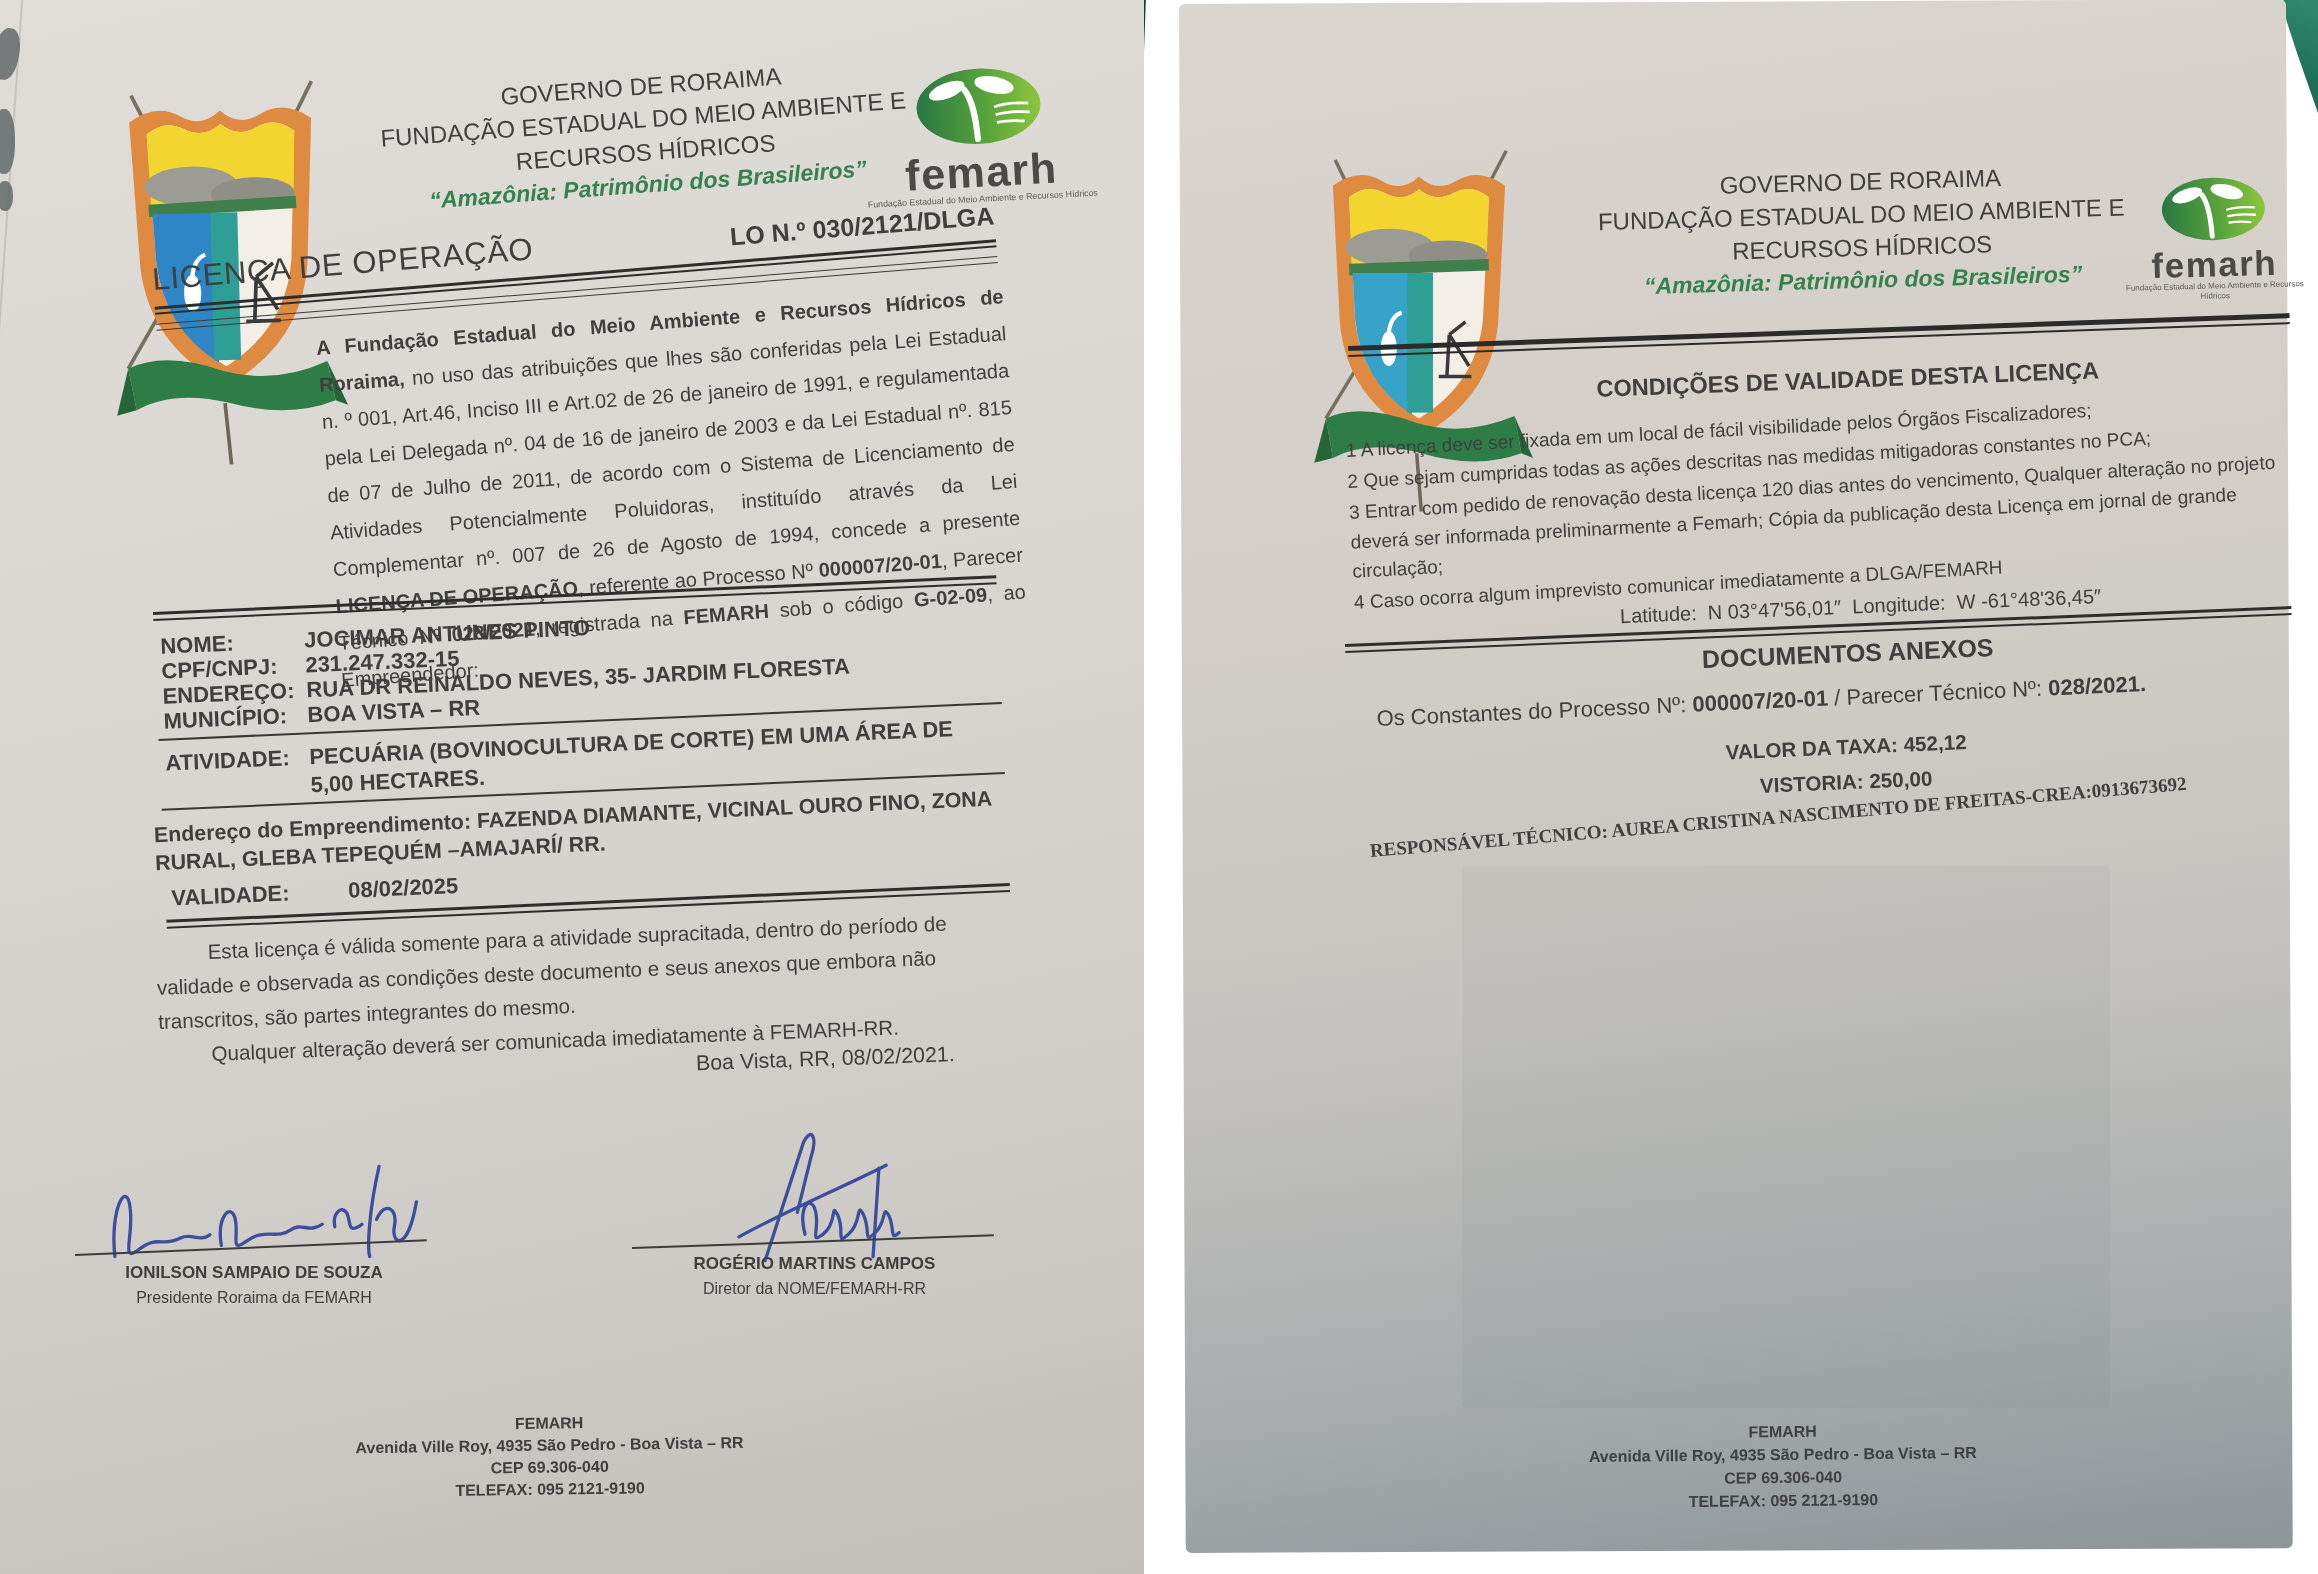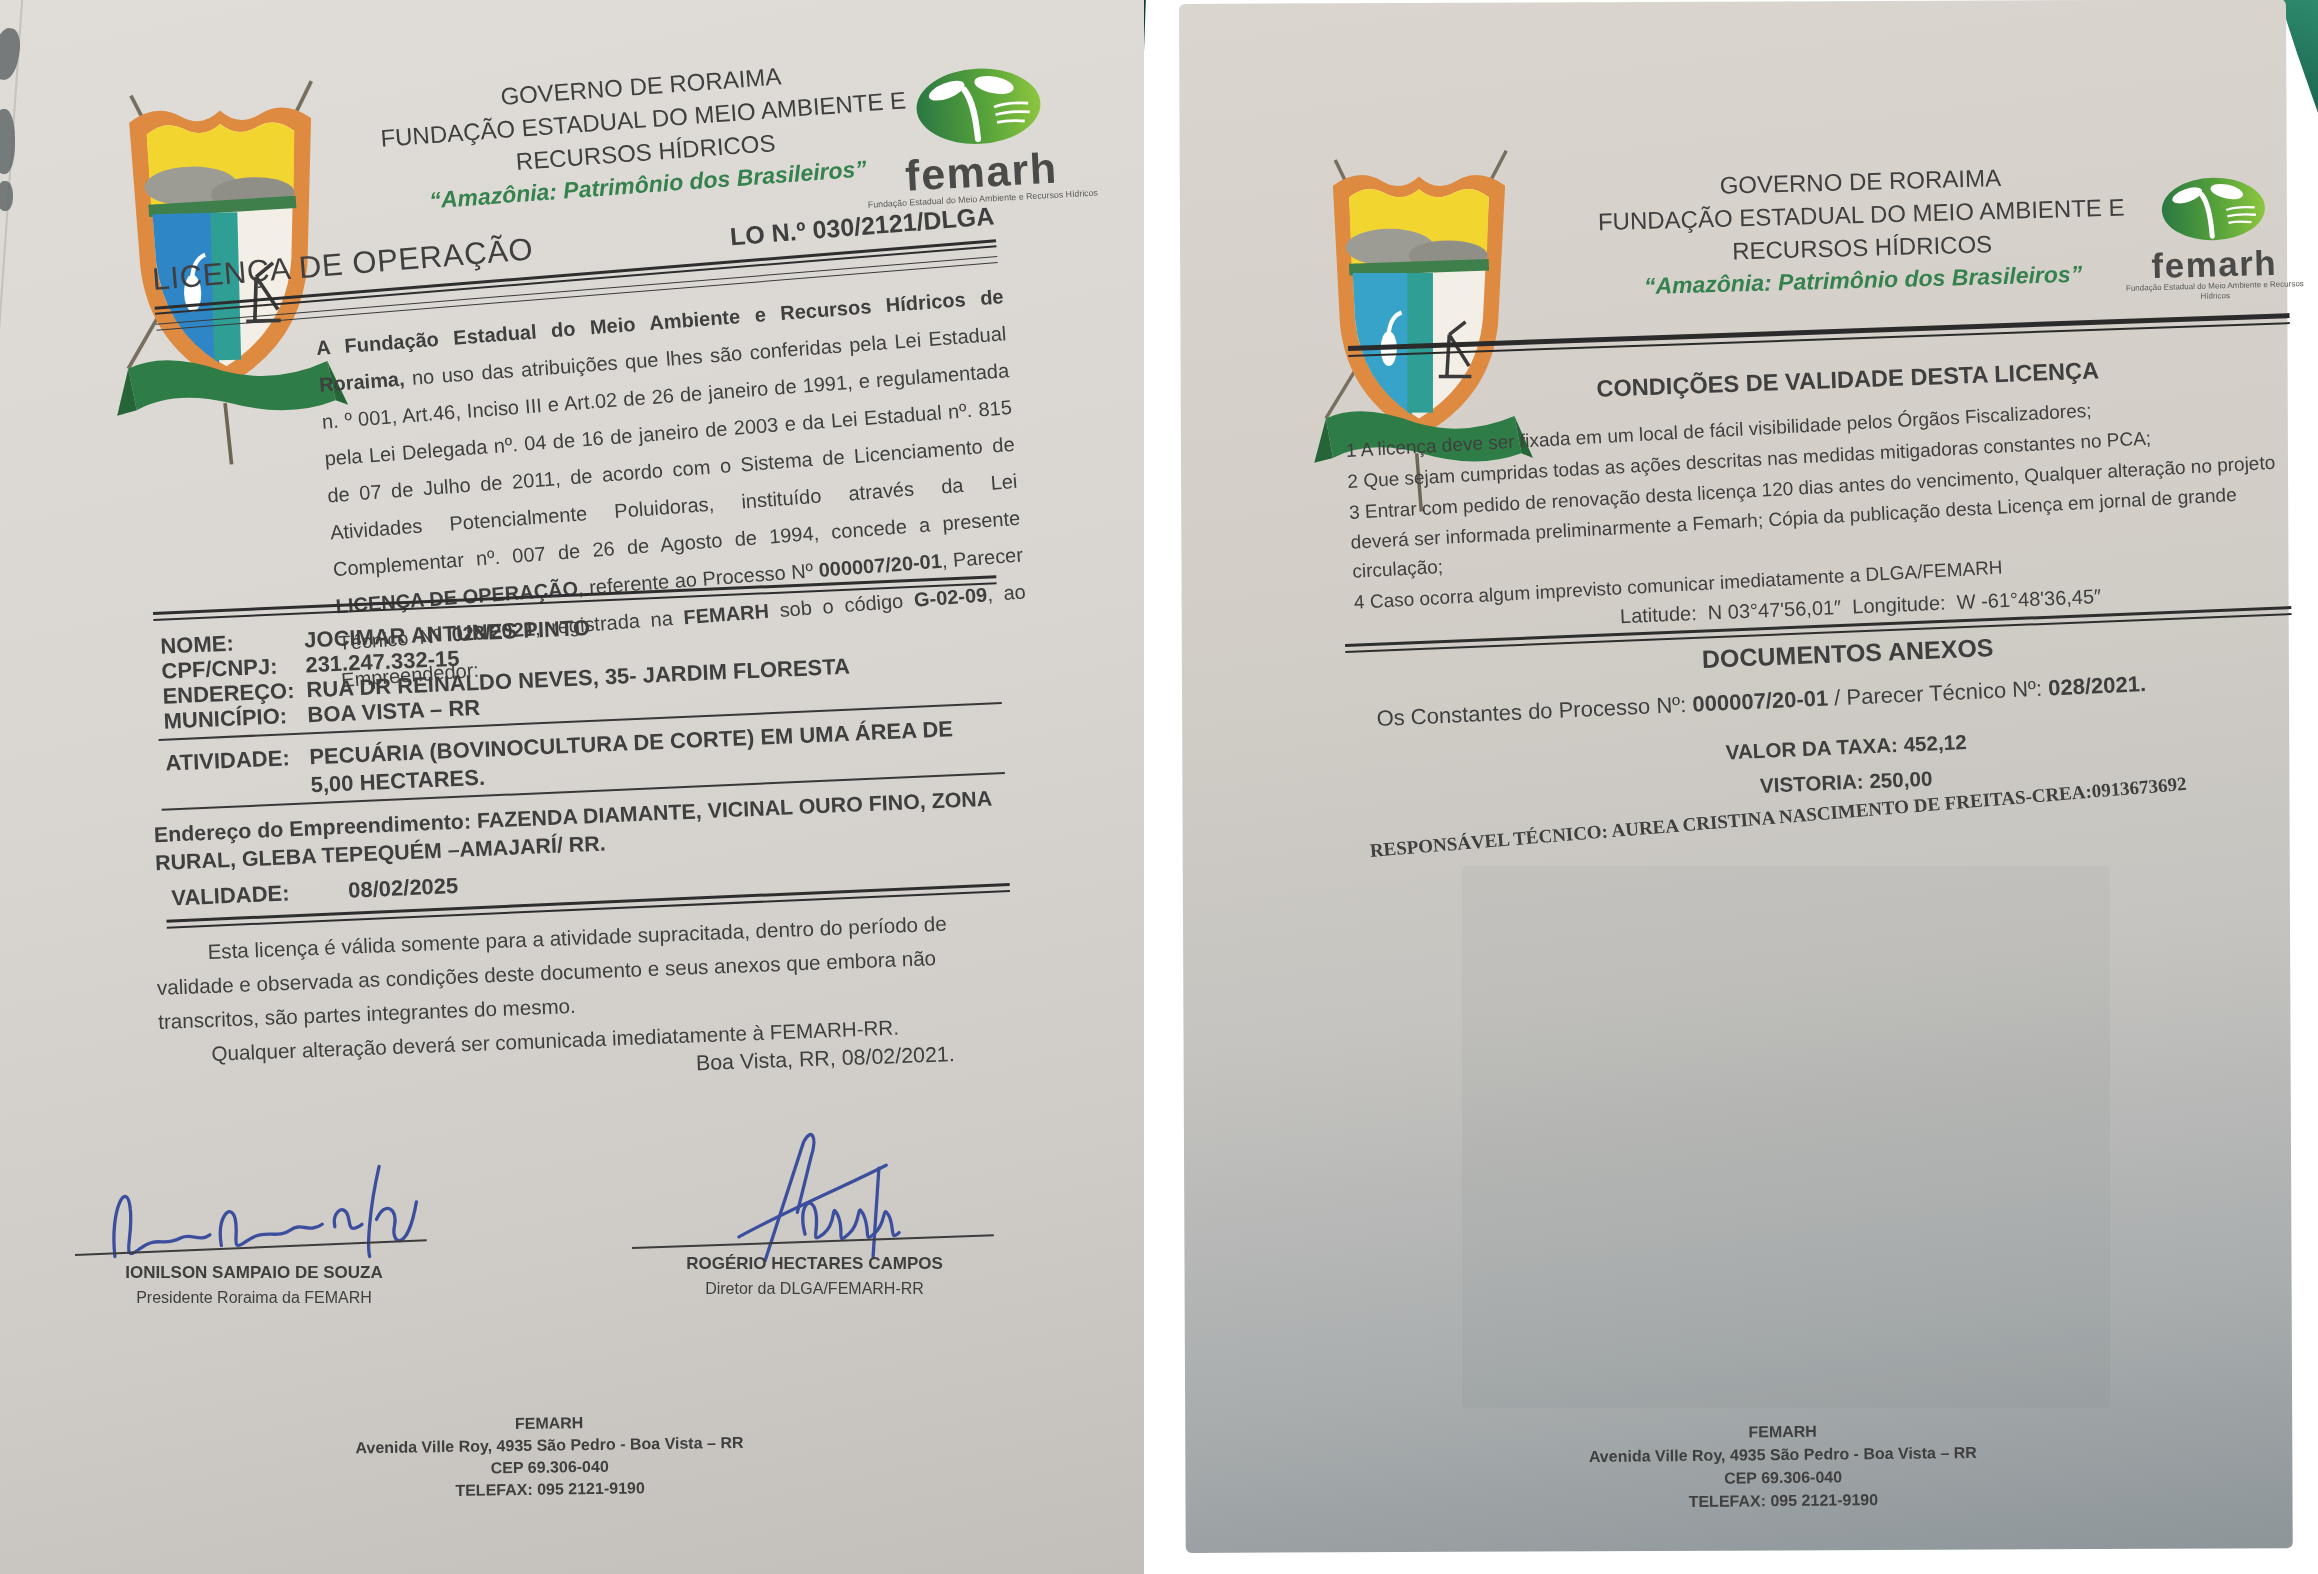--- a/index.html
+++ b/index.html
@@ -175,22 +175,22 @@
     <svg viewBox="0 0 320 200" width="243" height="147">
       <g stroke="#3c4e9e" stroke-width="4.5" fill="none" stroke-linecap="round">
         <path d="M95 185 L150 25 C160 5 170 15 160 45 L140 120"></path>
         <path d="M60 152 C120 120 200 88 262 58"></path>
         <path d="M150 150 C140 110 160 95 165 120 C170 145 155 165 175 150 C195 135 185 105 195 125 C205 148 190 168 210 150 C228 135 220 105 230 125 C240 148 228 165 245 150 C262 136 255 108 265 128 C272 145 265 162 278 150"></path>
         <path d="M252 62 L242 182"></path>
       </g>
     </svg>
   </div>
   <div class="abs sigline" style="left:632px;top:1247px;width:362px;transform:rotate(-2deg);"></div>
-  <div class="abs center sig-name" style="left:647px;top:1254px;width:335px;">ROGÉRIO HECTARES CAMPOS</div>
-  <div class="abs center sig-role" style="left:647px;top:1280px;width:335px;">Diretor da DLGA/FEMARH-RR</div>
+  <div class="abs center sig-name" style="left:647px;top:1254px;width:335px;">ROGÉRIO MARTINS CAMPOS</div>
+  <div class="abs center sig-role" style="left:647px;top:1280px;width:335px;">Diretor da NOME/FEMARH-RR</div>
 
   <div class="abs center foot" style="left:306px;top:1416px;width:486px;transform:rotate(-0.8deg);">
     <div>FEMARH</div>
     <div>Avenida Ville Roy, 4935 São Pedro - Boa Vista – RR</div>
     <div>CEP 69.306-040</div>
     <div>TELEFAX: 095 2121-9190</div>
   </div>
 
   <div class="abs teal-corner"></div>
   <div class="abs paper-right"></div>

